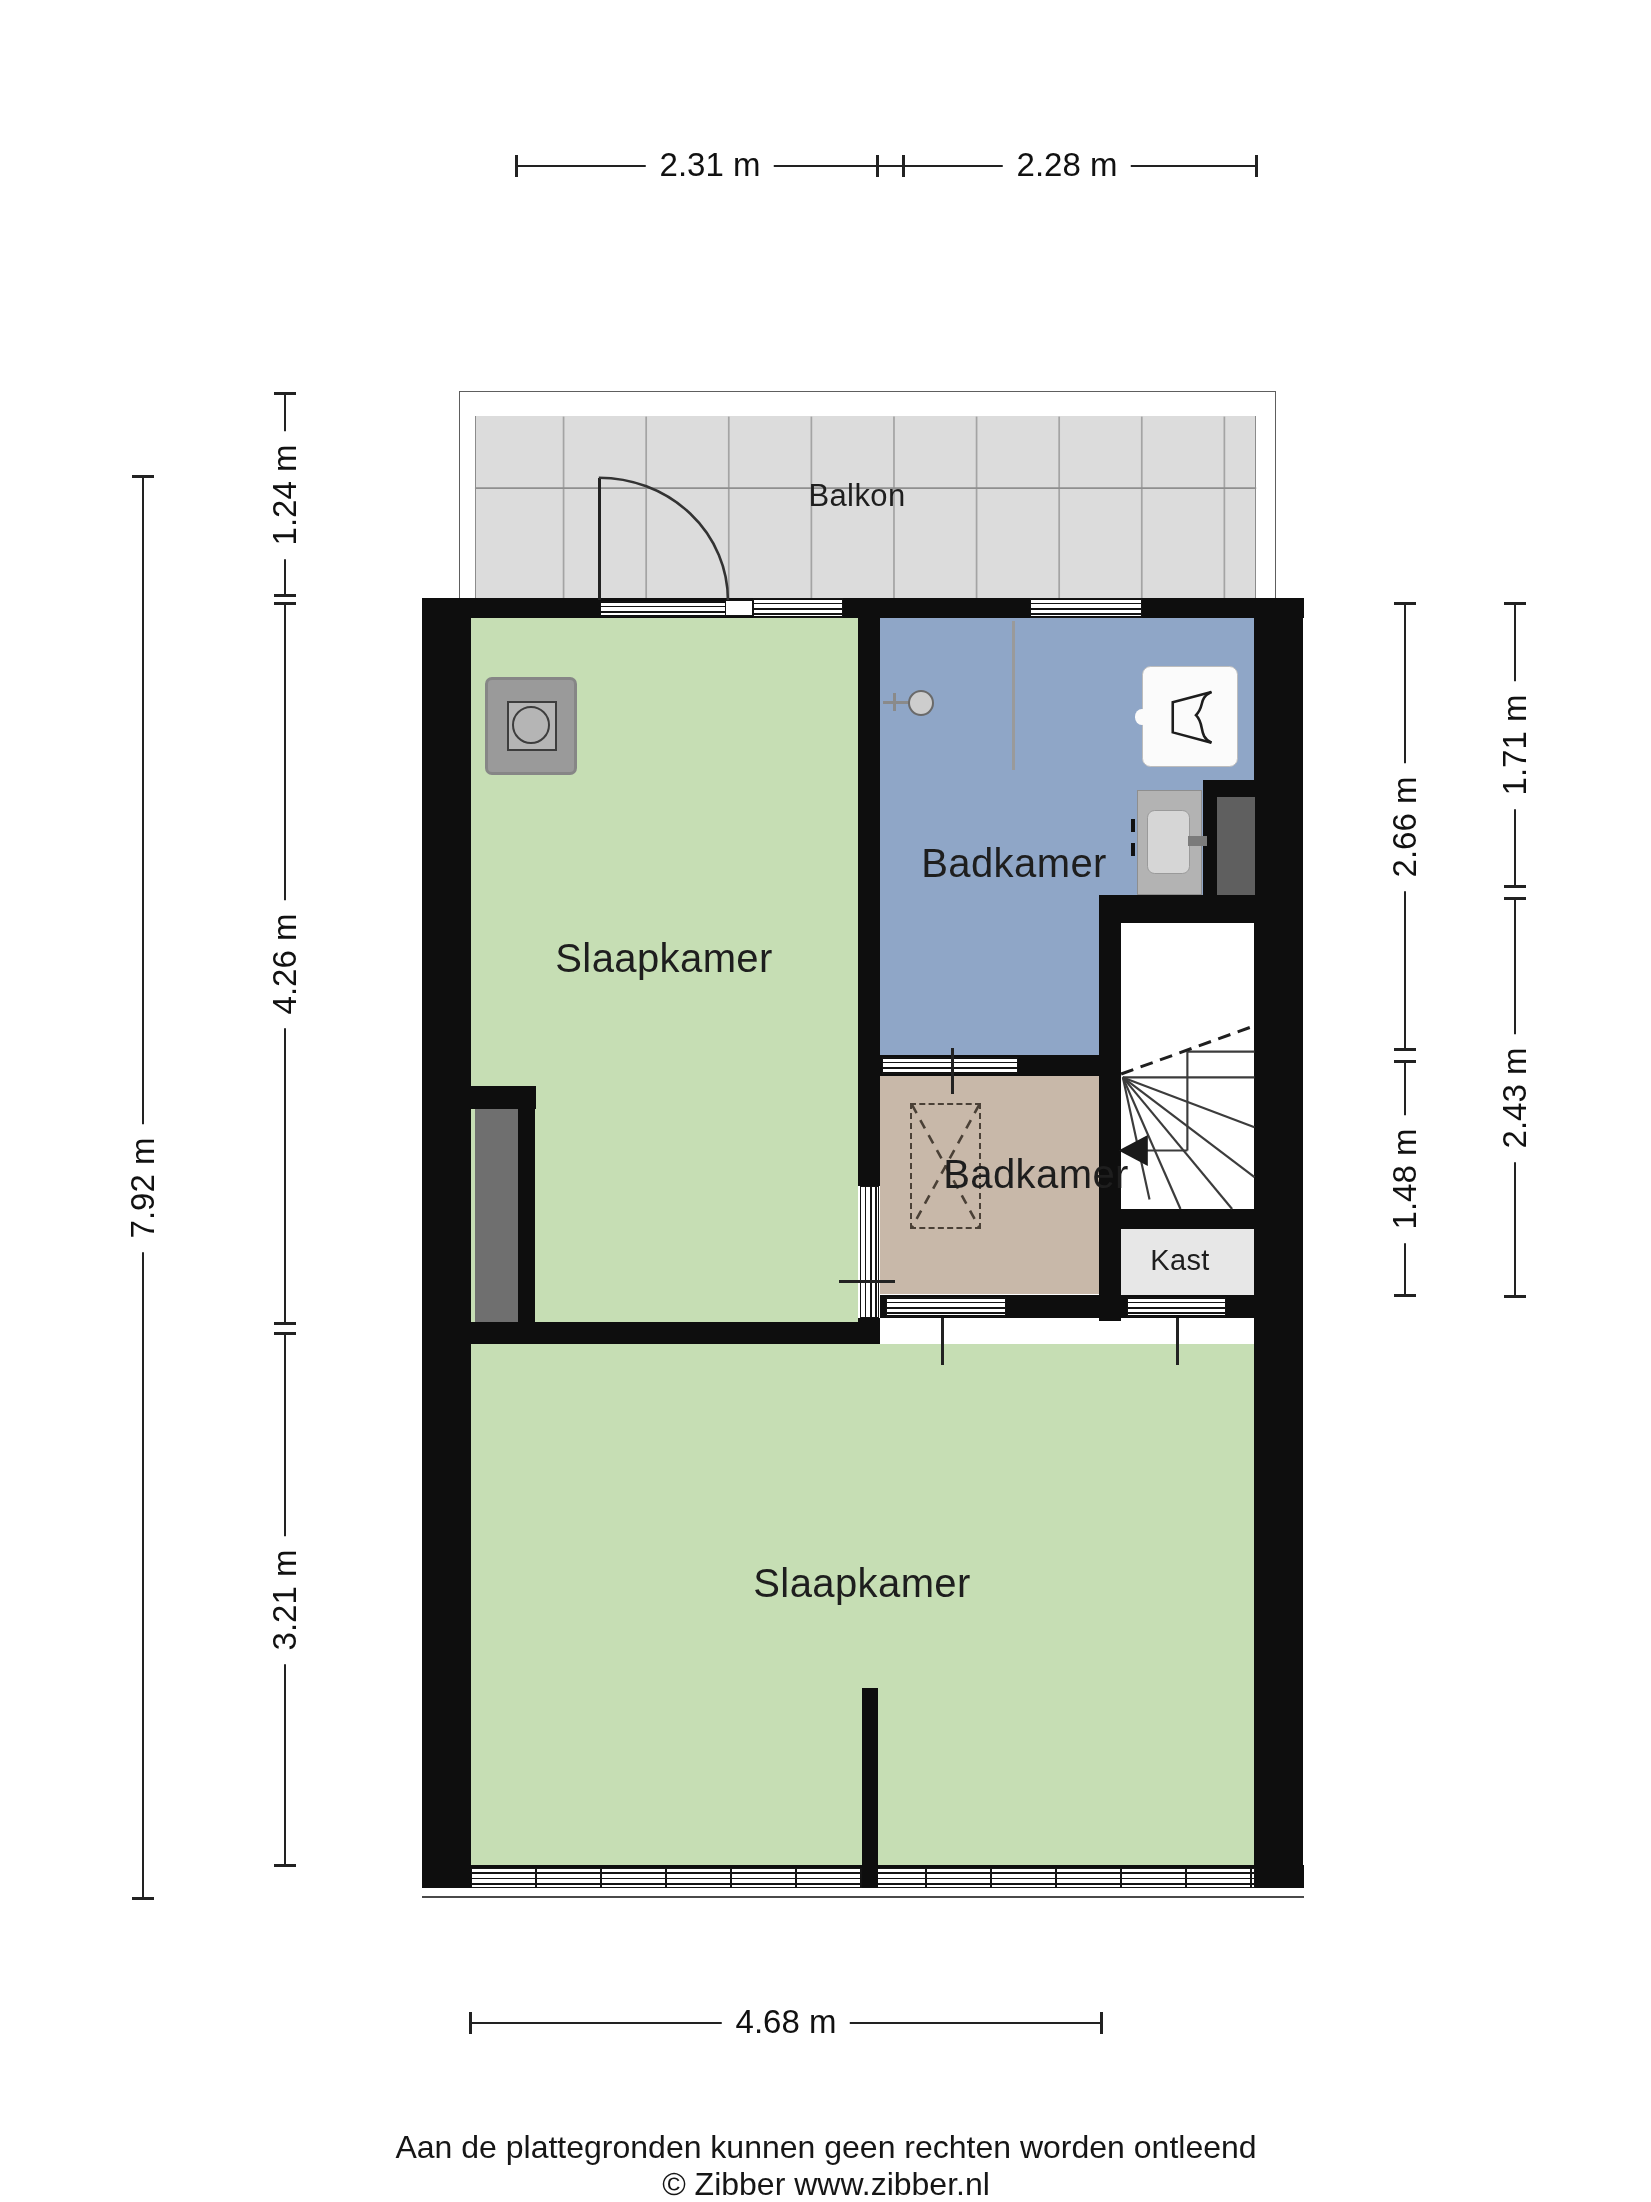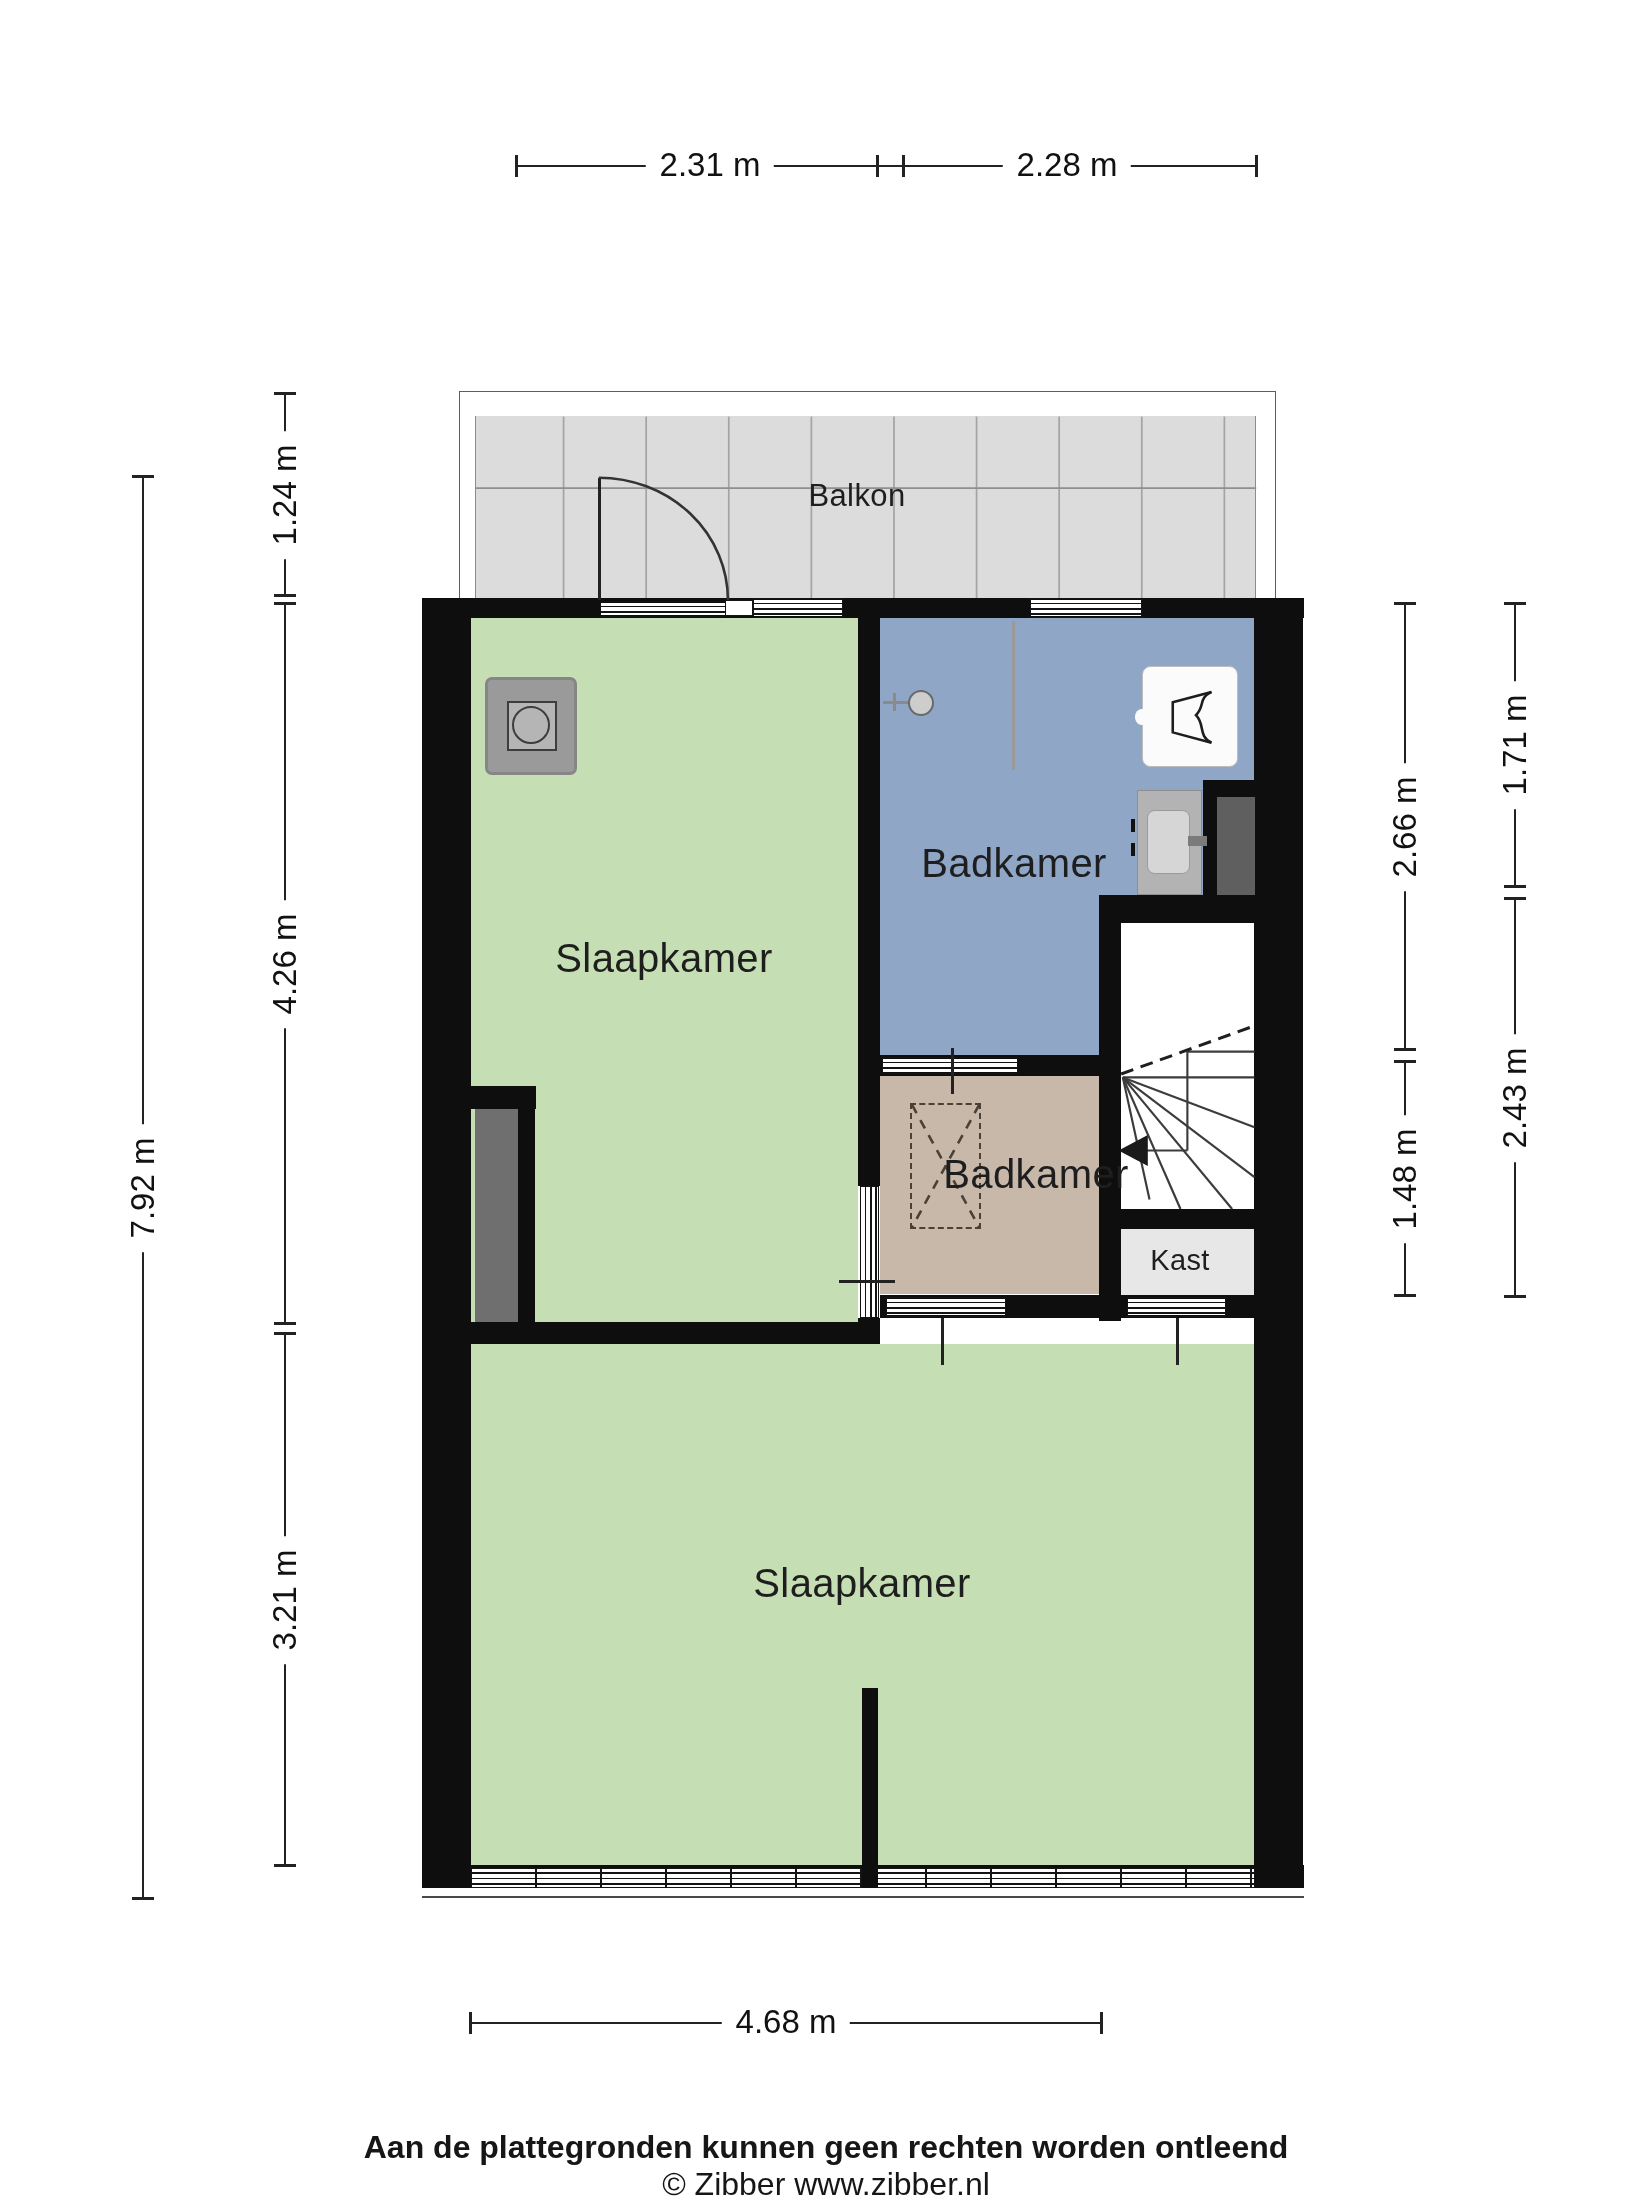--- a/index.html
+++ b/index.html
@@ -198,16 +198,16 @@
   <div class="dim v" style="left:1504px;top:897px;width:21.5px;height:401px;">
     <div class="ln"></div>
       <span class="lbl">2.43 m</span>
     </div>
 
   <div class="dim h" style="left:469px;top:2012px;width:634px;height:21.5px;">
     <div class="ln"></div>
       <span class="lbl">4.68 m</span>
     </div>
 
-  <div class="footer" style="top:2129px;font-weight:bold;">Aan de plattegronden kunnen geen rechten worden ontleend</div>
+  <div class="footer" style="top:2129px;">Aan de plattegronden kunnen geen rechten worden ontleend</div>
   <div class="footer" style="top:2166px;">© Zibber www.zibber.nl</div>
 </div>
 
 
 </body></html>

